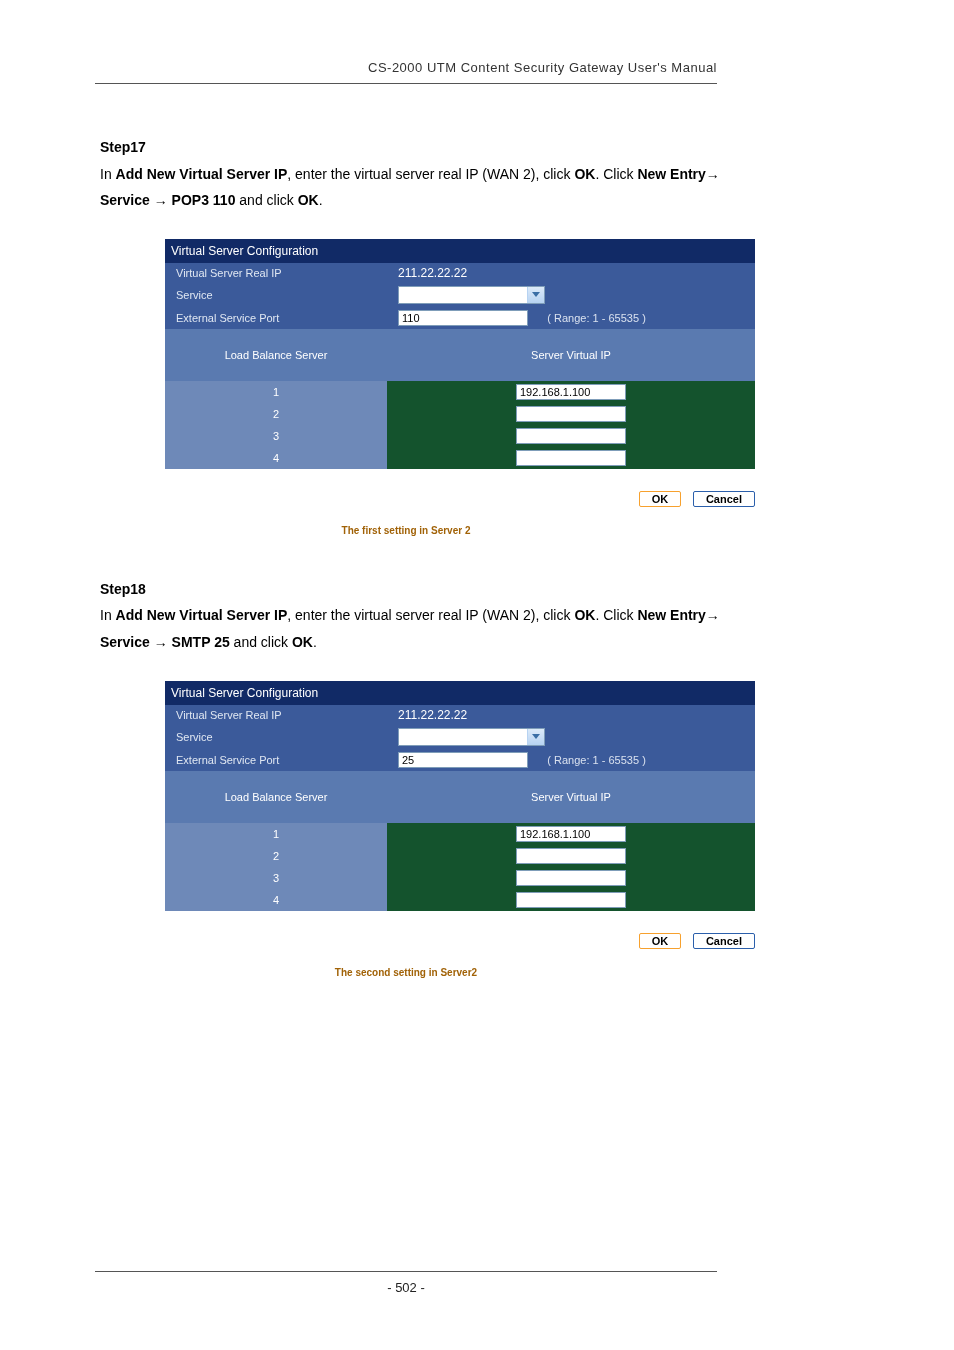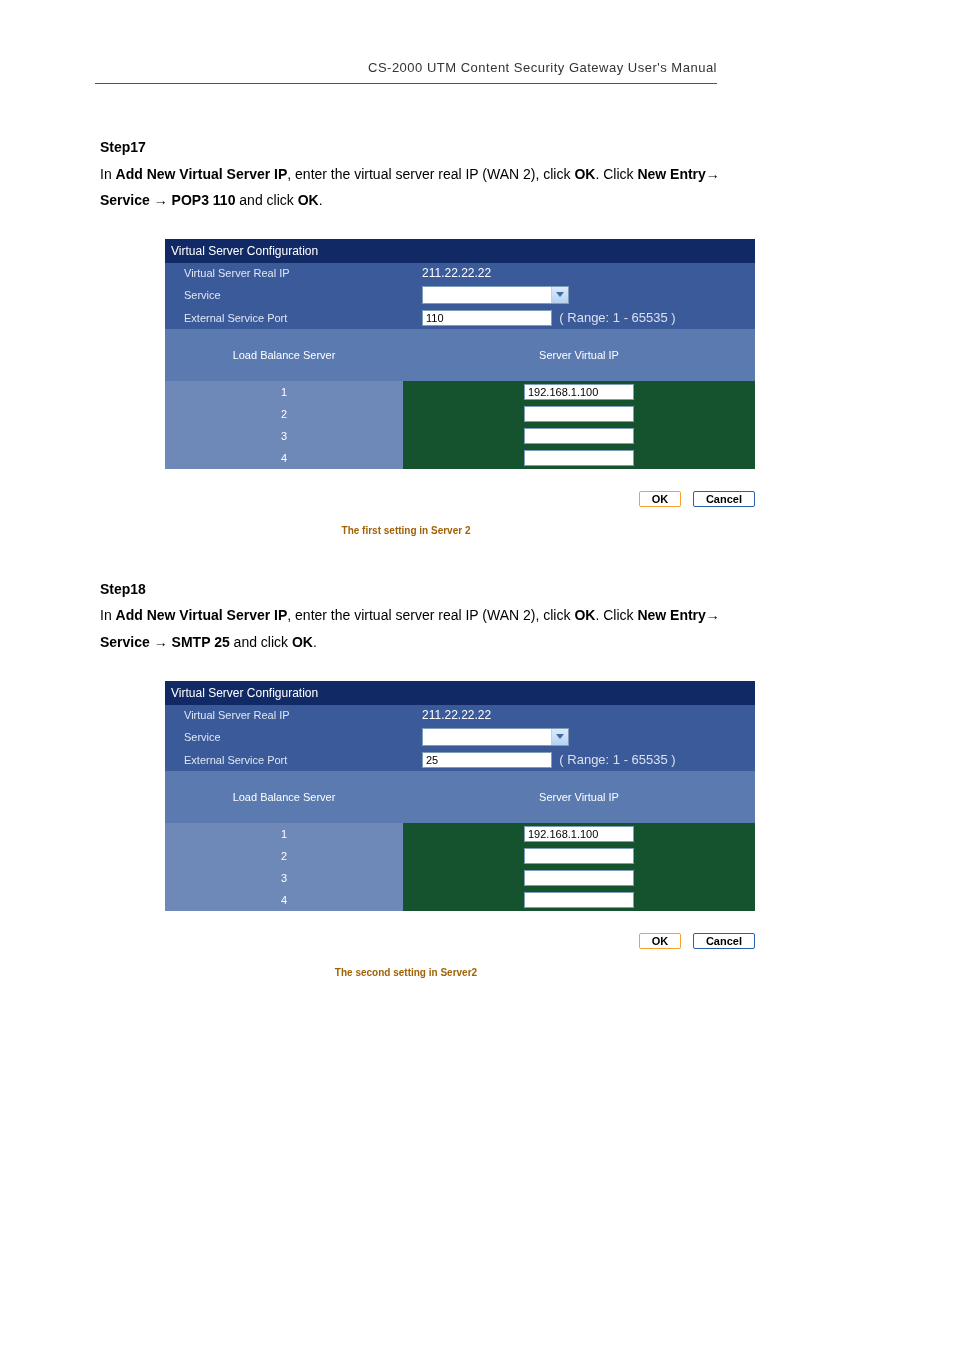--- a/index.html
+++ b/index.html
@@ -56,21 +56,21 @@
     font-size: 12px;
     border-radius: 12px;
   }
   .titlebar td {
     background: #112a66;
     color: #fff;
     padding: 5px 6px;
     font-size: 12px;
   }
   .row td {
-    padding: 3px 19px;
+    padding: 3px 11px;
     vertical-align: middle;
   }
   .label-cell {
     background: #3b5a9a;
     color: #e0e7f2;
     width: 200px;
     font-size: 11px;
     padding-left: 6px;
   }
   .value-cell {
@@ -121,22 +121,22 @@
     width: 16px;
     background: linear-gradient(#dceaf9,#b7d3f2);
     display: flex;
     align-items: center;
     justify-content: center;
     border-left: 1px solid #b7d3f2;
   }
   .select-btn svg { display:block; }
   .range-text {
     color: #d9e1ef;
-    font-size: 13px;
-    margin-left: 4px;
+    font-size: 11px;
+    margin-left: 16px;
   }
   .btn-row {
     width: 590px;
     margin-left: 70px;
     text-align: right;
     padding: 10px 0 8px 0;
   }
   .win-btn {
     display: inline-block;
     border: 1px solid #2b5fab;
@@ -303,13 +303,14 @@
           </tr>
     </tbody>
       </table>
   </div>
   <div class="btn-row">
     <span class="win-btn primary">OK</span>
     <span class="win-btn">Cancel</span>
   </div>
   <div class="caption">The second setting in Server2</div>
 
+  <div class="footer">- 502 -</div>
 </div>
 
 </body></html>

